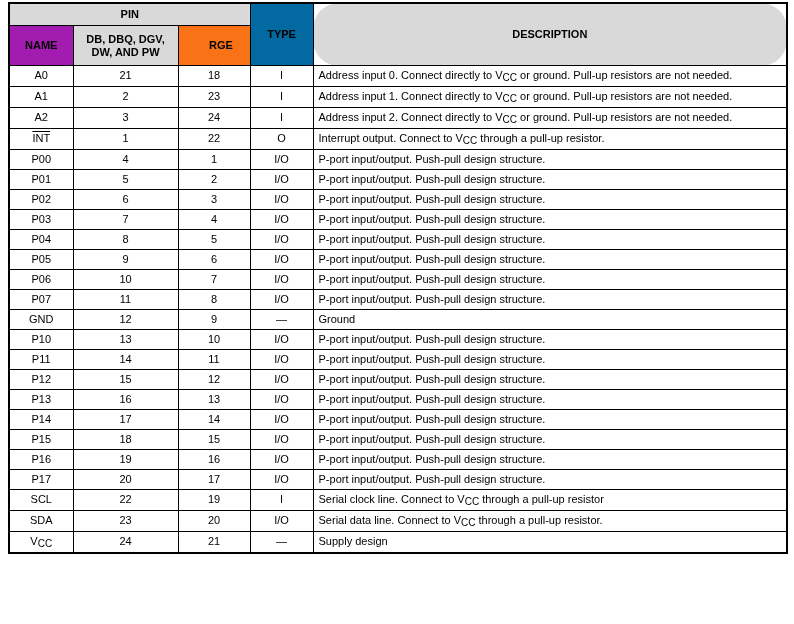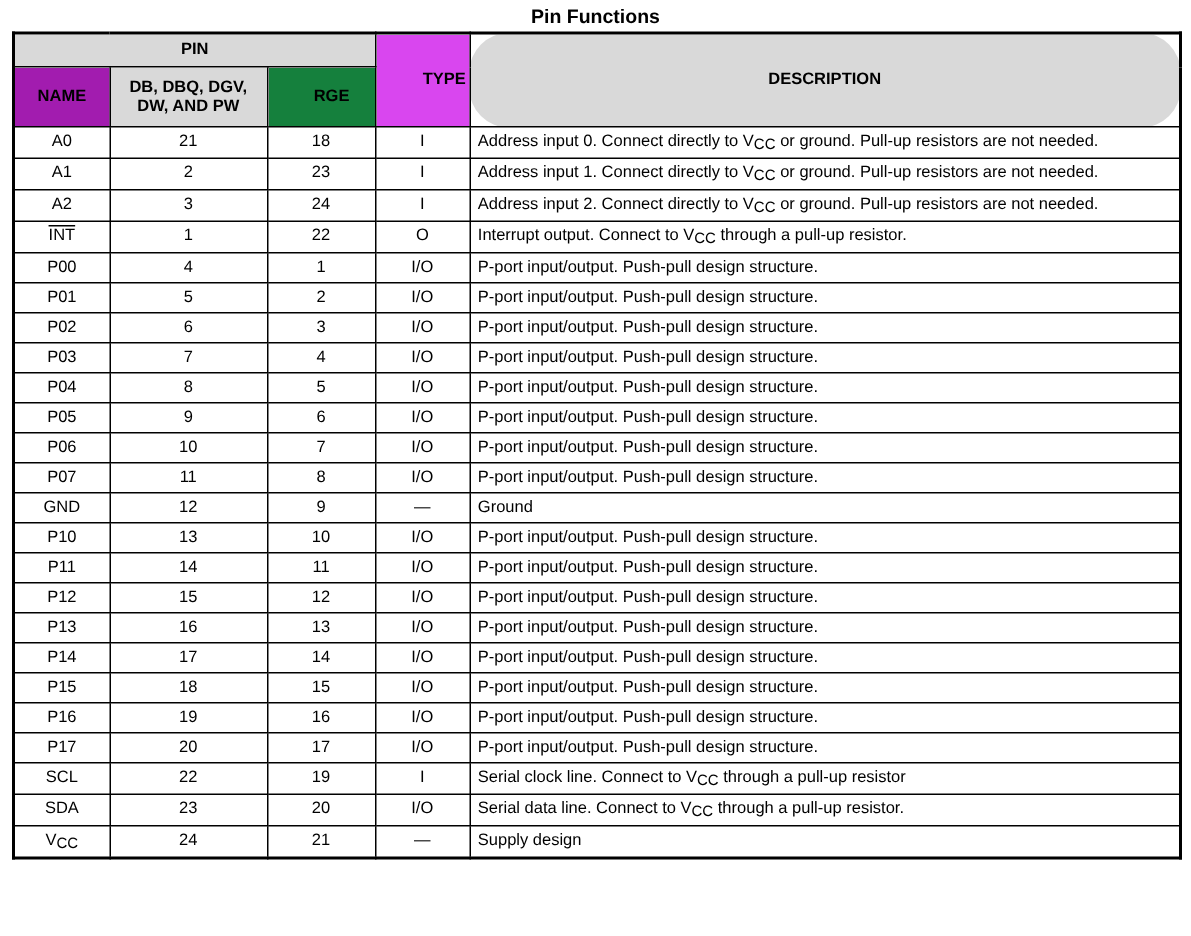--- a/index.html
+++ b/index.html
@@ -54,40 +54,39 @@
   .sub {
     font-size: 10px;
     vertical-align: -2px;
   }
   .over { text-decoration: overline; text-align: right; }
 </style>
 </head>
 <body>
 
 <div class="page">
-  <div class="title">Pin Functions</div>
 
   <table class="pin-table">
     <colgroup>
       <col style="width:64px">
       <col style="width:105px">
       <col style="width:72px">
       <col style="width:63px">
       <col style="width:474px">
     </colgroup>
     <thead>
       <tr class="h1">
         <th colspan="3" class="c" style="background: rgb(217, 217, 217);">PIN</th>
-        <th rowspan="2" class="c" style="background: #d946ef; text-align: right;">TYPE</th>
+        <th rowspan="2" class="c" style="background: #0369a1;">TYPE</th>
         <th rowspan="2" class="c" style="background: rgb(217, 217, 217); border-radius: 26px;">DESCRIPTION</th>
       </tr>
       <tr class="h2">
         <th class="c" style="background: #a21caf;">NAME</th>
         <th class="c" style="background: rgb(217, 217, 217);">DB, DBQ, DGV, DW, AND PW</th>
-        <th class="c" style="background: #15803d; padding-left: 16px;">RGE</th>
+        <th class="c" style="background: #f97316; padding-left: 16px;">RGE</th>
       </tr>
     </thead>
     <tbody>
         <tr>
     <td class="c cell-name"><span>A0</span></td>
     <td class="c">21</td>
     <td class="c">18</td>
     <td class="c">I</td>
     <td class="cell-desc"><span>Address input 0. Connect directly to V</span><span class="sub">CC</span><span> or ground. Pull-up resistors are not needed.</span></td>
   </tr>

